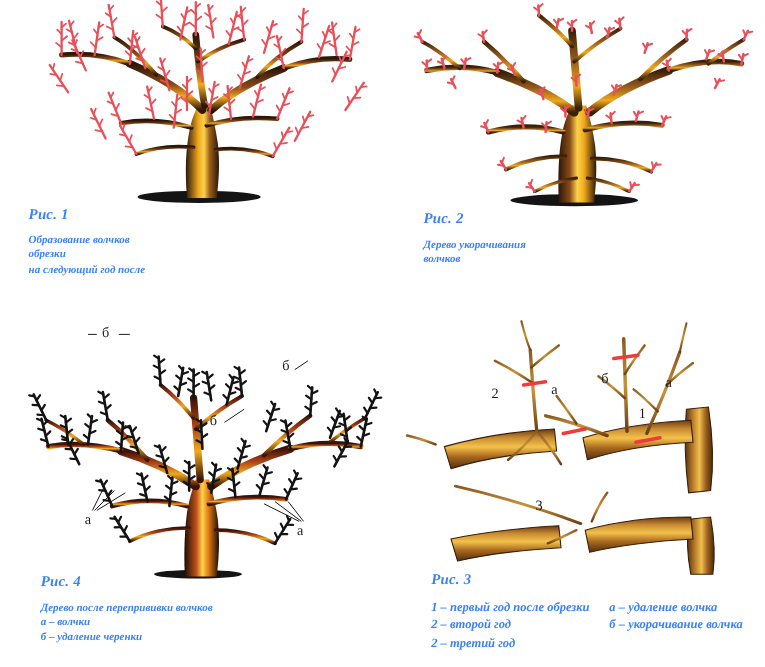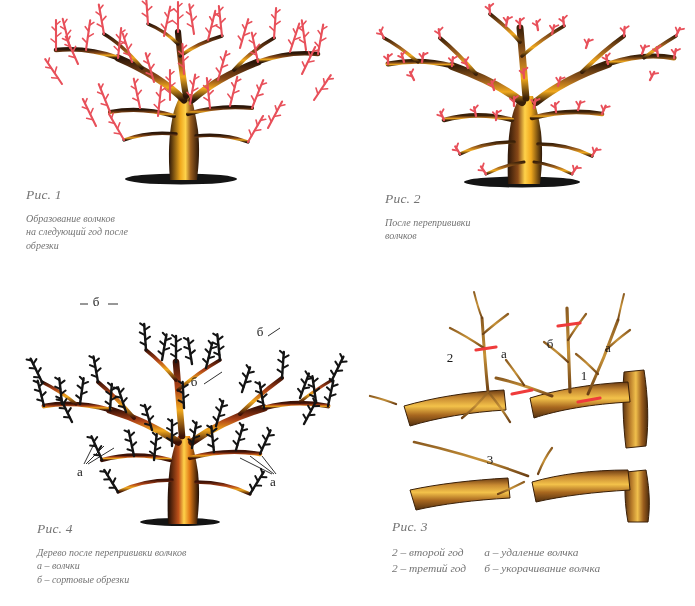--- a/index.html
+++ b/index.html
@@ -6,22 +6,23 @@
   body{
     width:695px;height:606px;
     background:#ffffff;
     font-family:"Liberation Serif", serif;
     position:relative;
     overflow:hidden;
   }
   .fig{position:absolute;}
   .caption{
     font-style:italic;
-    color:#737373;
+    color:#3b82f6;
     line-height:1.38;
+    font-weight:bold;
   }
   .cap-title{font-size:13.5px;letter-spacing:.2px;margin-bottom:7px;}
   .cap-line{font-size:10px;}
   .legend-row{display:flex;gap:18px;}
   .legend-col .cap-line{font-size:11.4px;line-height:1.45;}
 
   
   #fig1-art{left:18px;  top:4px;   width:320px;height:182px;}
   #fig2-art{left:358px; top:2px;   width:330px;height:186px;}
   #fig4-art{left:18px;  top:284px; width:320px;height:242px;}
@@ -401,41 +402,42 @@
       <text class="lbl" x="216" y="66" text-anchor="middle">а</text>
       <text class="lbl" x="192" y="94" text-anchor="middle">1</text>
       <text class="lbl" x="98" y="178" text-anchor="middle">3</text>
     </g>
   </svg>
 </div>
 
 <div class="fig caption" id="fig1-cap">
   <div class="cap-title">Рис. 1</div>
   <div class="cap-line">Образование волчков</div>
+  <div class="cap-line">обрезки</div>
   <div class="cap-line">на следующий год после</div>
-  <div class="cap-line">обрезки</div>
 </div>
 
 <div class="fig caption" id="fig2-cap">
   <div class="cap-title">Рис. 2</div>
-  <div class="cap-line">После перепрививки</div>
+  <div class="cap-line">Дерево укорачивания</div>
   <div class="cap-line">волчков</div>
 </div>
 
 <div class="fig caption" id="fig4-cap">
   <div class="cap-title">Рис. 4</div>
   <div class="cap-line">Дерево после перепрививки волчков</div>
   <div class="cap-line">а – волчки</div>
-  <div class="cap-line">б – сортовые обрезки</div>
+  <div class="cap-line">б – удаление черенки</div>
 </div>
 
 <div class="fig caption" id="fig3-cap">
   <div class="cap-title">Рис. 3</div>
   <div class="legend-row">
     <div class="legend-col">
+      <div class="cap-line">1 – первый год после обрезки</div>
       <div class="cap-line">2 – второй год</div>
       <div class="cap-line">2 – третий год</div>
     </div>
     <div class="legend-col">
       <div class="cap-line">а – удаление волчка</div>
       <div class="cap-line">б – укорачивание волчка</div>
     </div>
   </div>
 </div>
 

